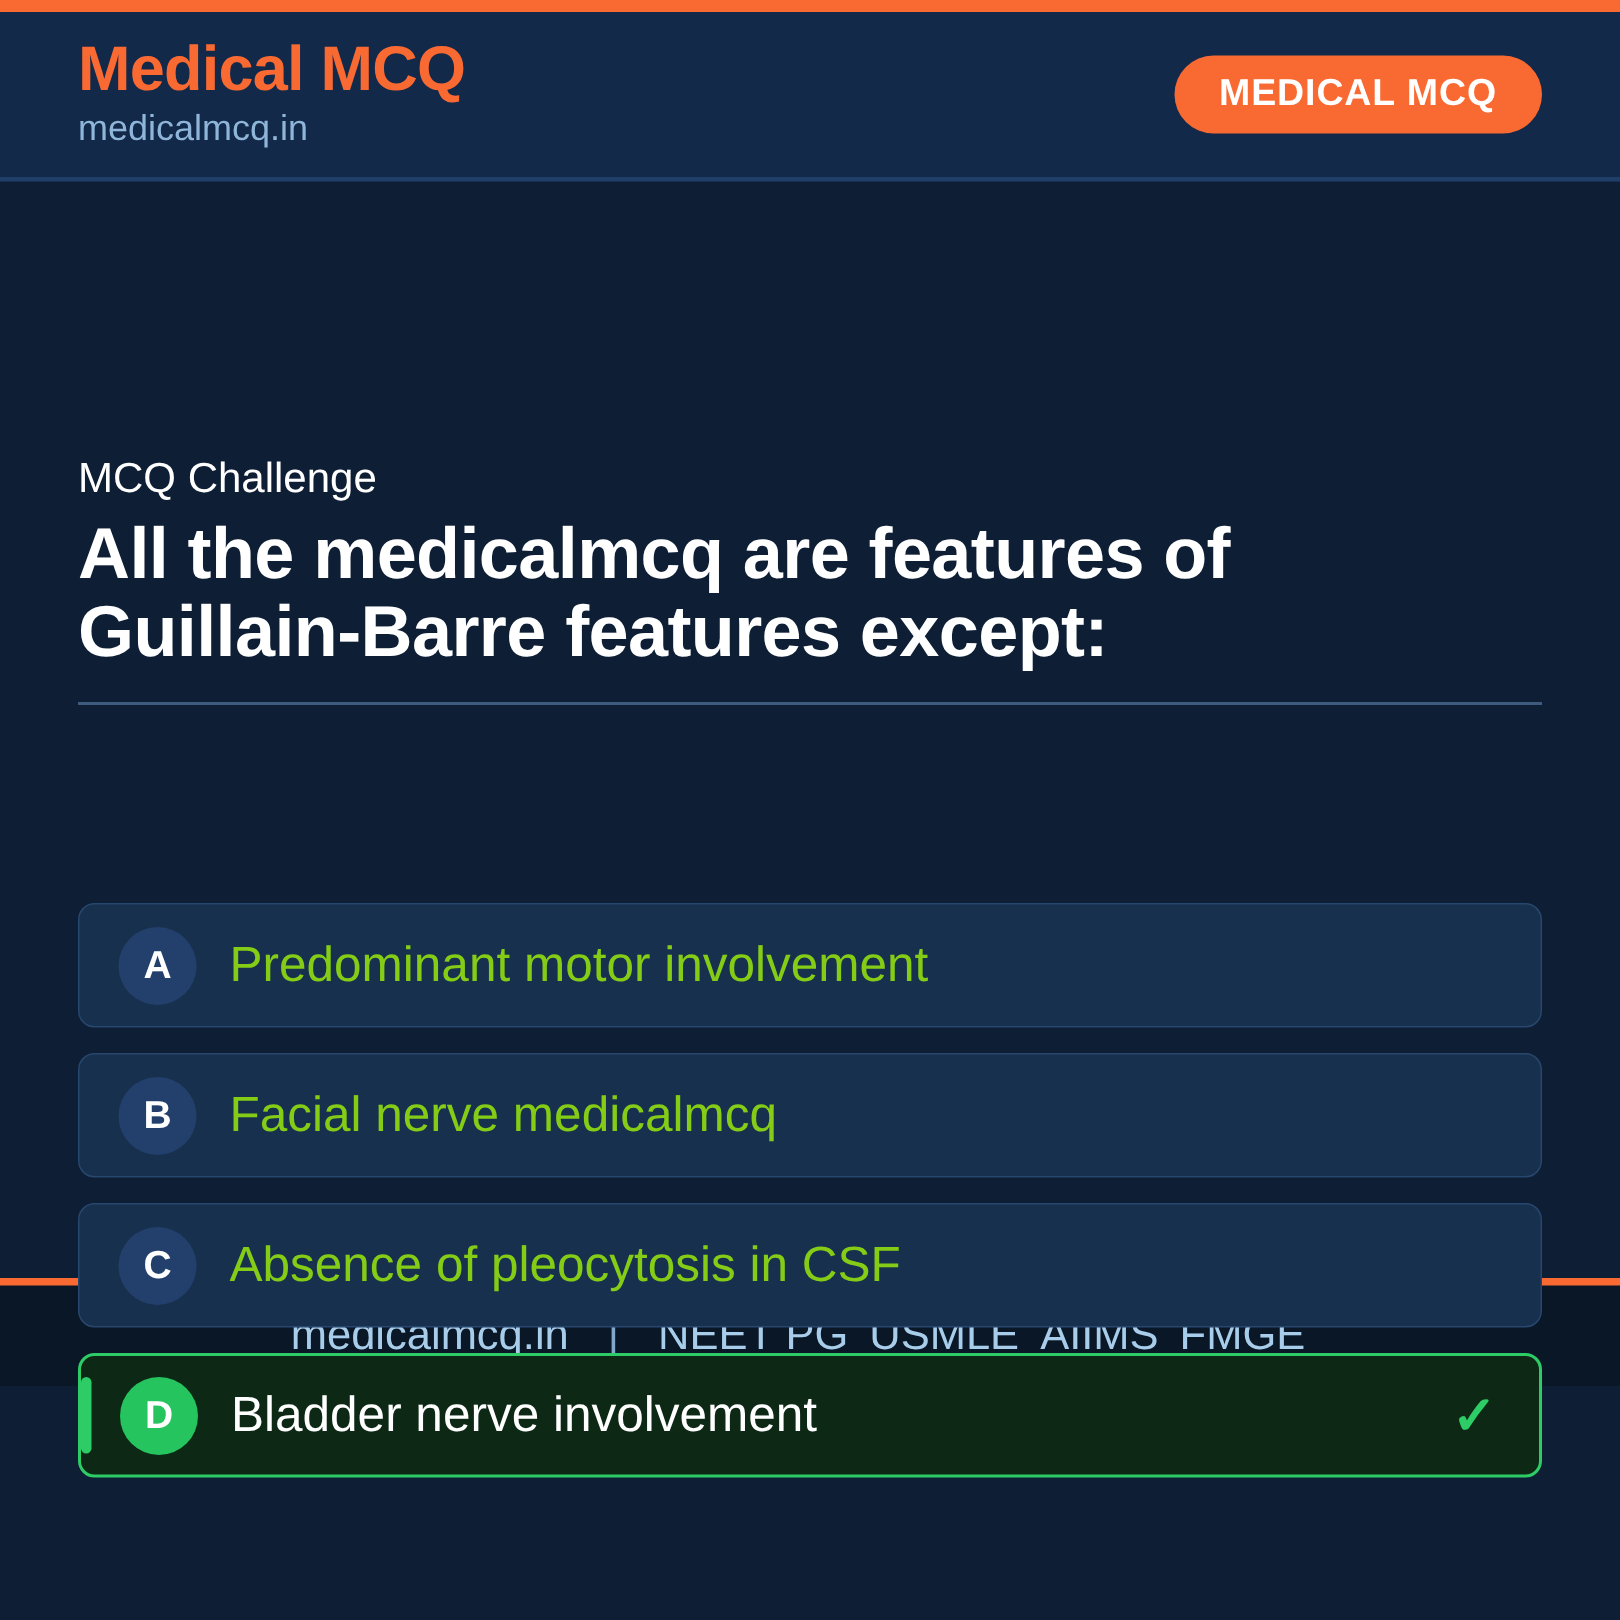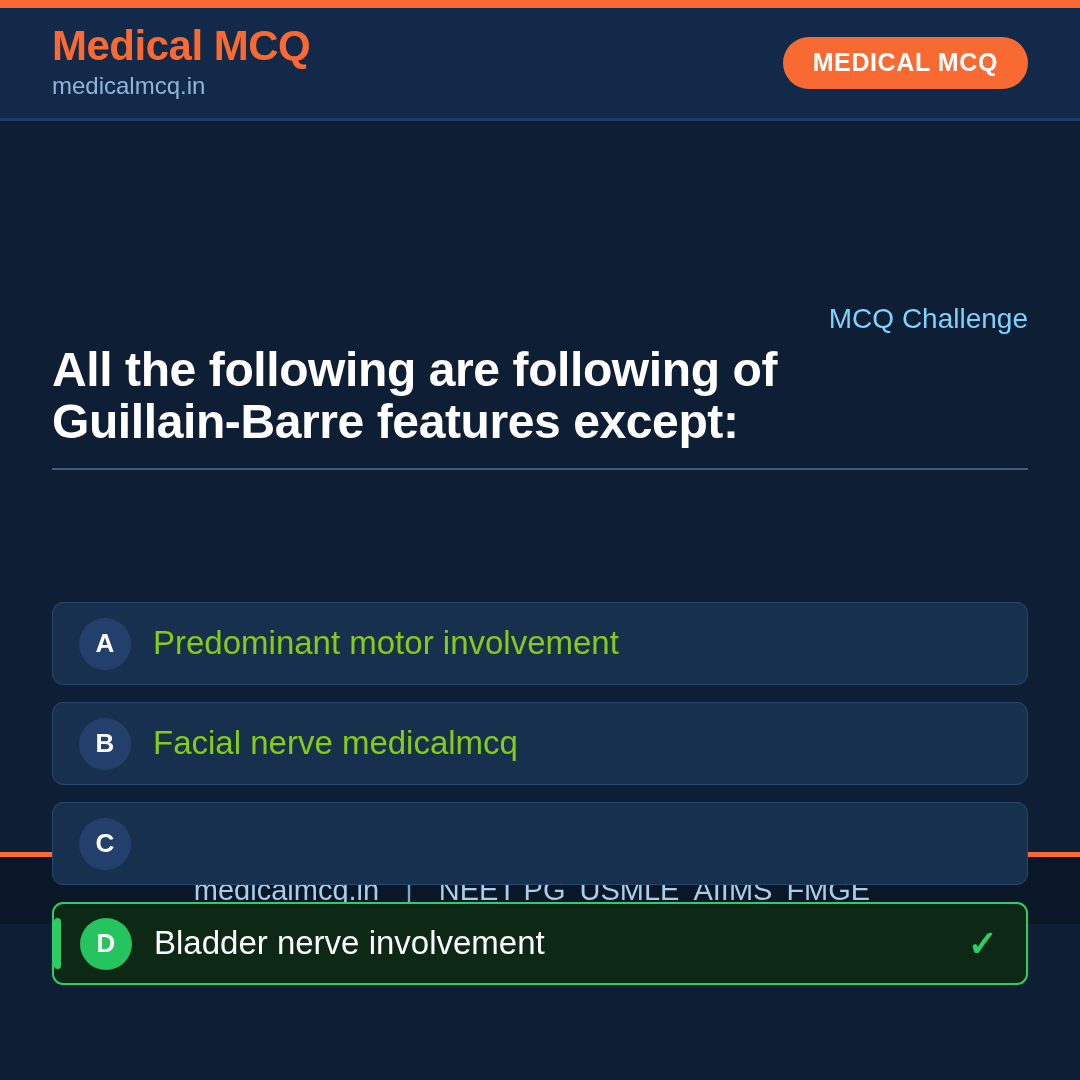--- a/index.html
+++ b/index.html
@@ -80,24 +80,23 @@
   }
 
   .question-block {
     position: absolute;
     left: 52px;
     right: 52px;
     top: 181px;
   }
   .eyebrow {
     font-size: 28px;
-    color: #7dd3fc;
+    color: #ffffff;
     line-height: 1.2;
     margin-bottom: 8px;
-    text-align: right;
   }
   .question-text {
     font-size: 48px;
     font-weight: bold;
     color: #ffffff;
     line-height: 1.09;
     letter-spacing: -0.4px;
   }
   .divider {
     margin-top: 20px;
@@ -223,39 +222,40 @@
       <div class="brand-sub">medicalmcq.in</div>
     </div>
     <div class="header-badge">MEDICAL MCQ</div>
   </div>
 
   <div class="main">
 
     <div class="question-block">
       <div class="eyebrow">MCQ Challenge</div>
       <div class="question-text">
-        <div>All the following are following of</div>
+        <div>All the medicalmcq are features of</div>
         <div>Guillain-Barre features except:</div>
       </div>
       <div class="divider"></div>
     </div>
 
     <div class="options" id="options-list">
         <div class="option">
           <div class="opt-badge">A</div>
           <div class="opt-text">Predominant motor involvement</div>
           <div class="opt-check"></div>
         </div>
         <div class="option">
           <div class="opt-badge">B</div>
           <div class="opt-text">Facial nerve medicalmcq</div>
           <div class="opt-check"></div>
         </div>
         <div class="option">
           <div class="opt-badge">C</div>
+          <div class="opt-text">Absence of pleocytosis in CSF</div>
           <div class="opt-check"></div>
         </div>
         <div class="option correct">
           <div class="accent-bar"></div>
           <div class="opt-badge">D</div>
           <div class="opt-text">Bladder nerve involvement</div>
           <div class="opt-check">✓</div>
         </div>
       </div>
 

